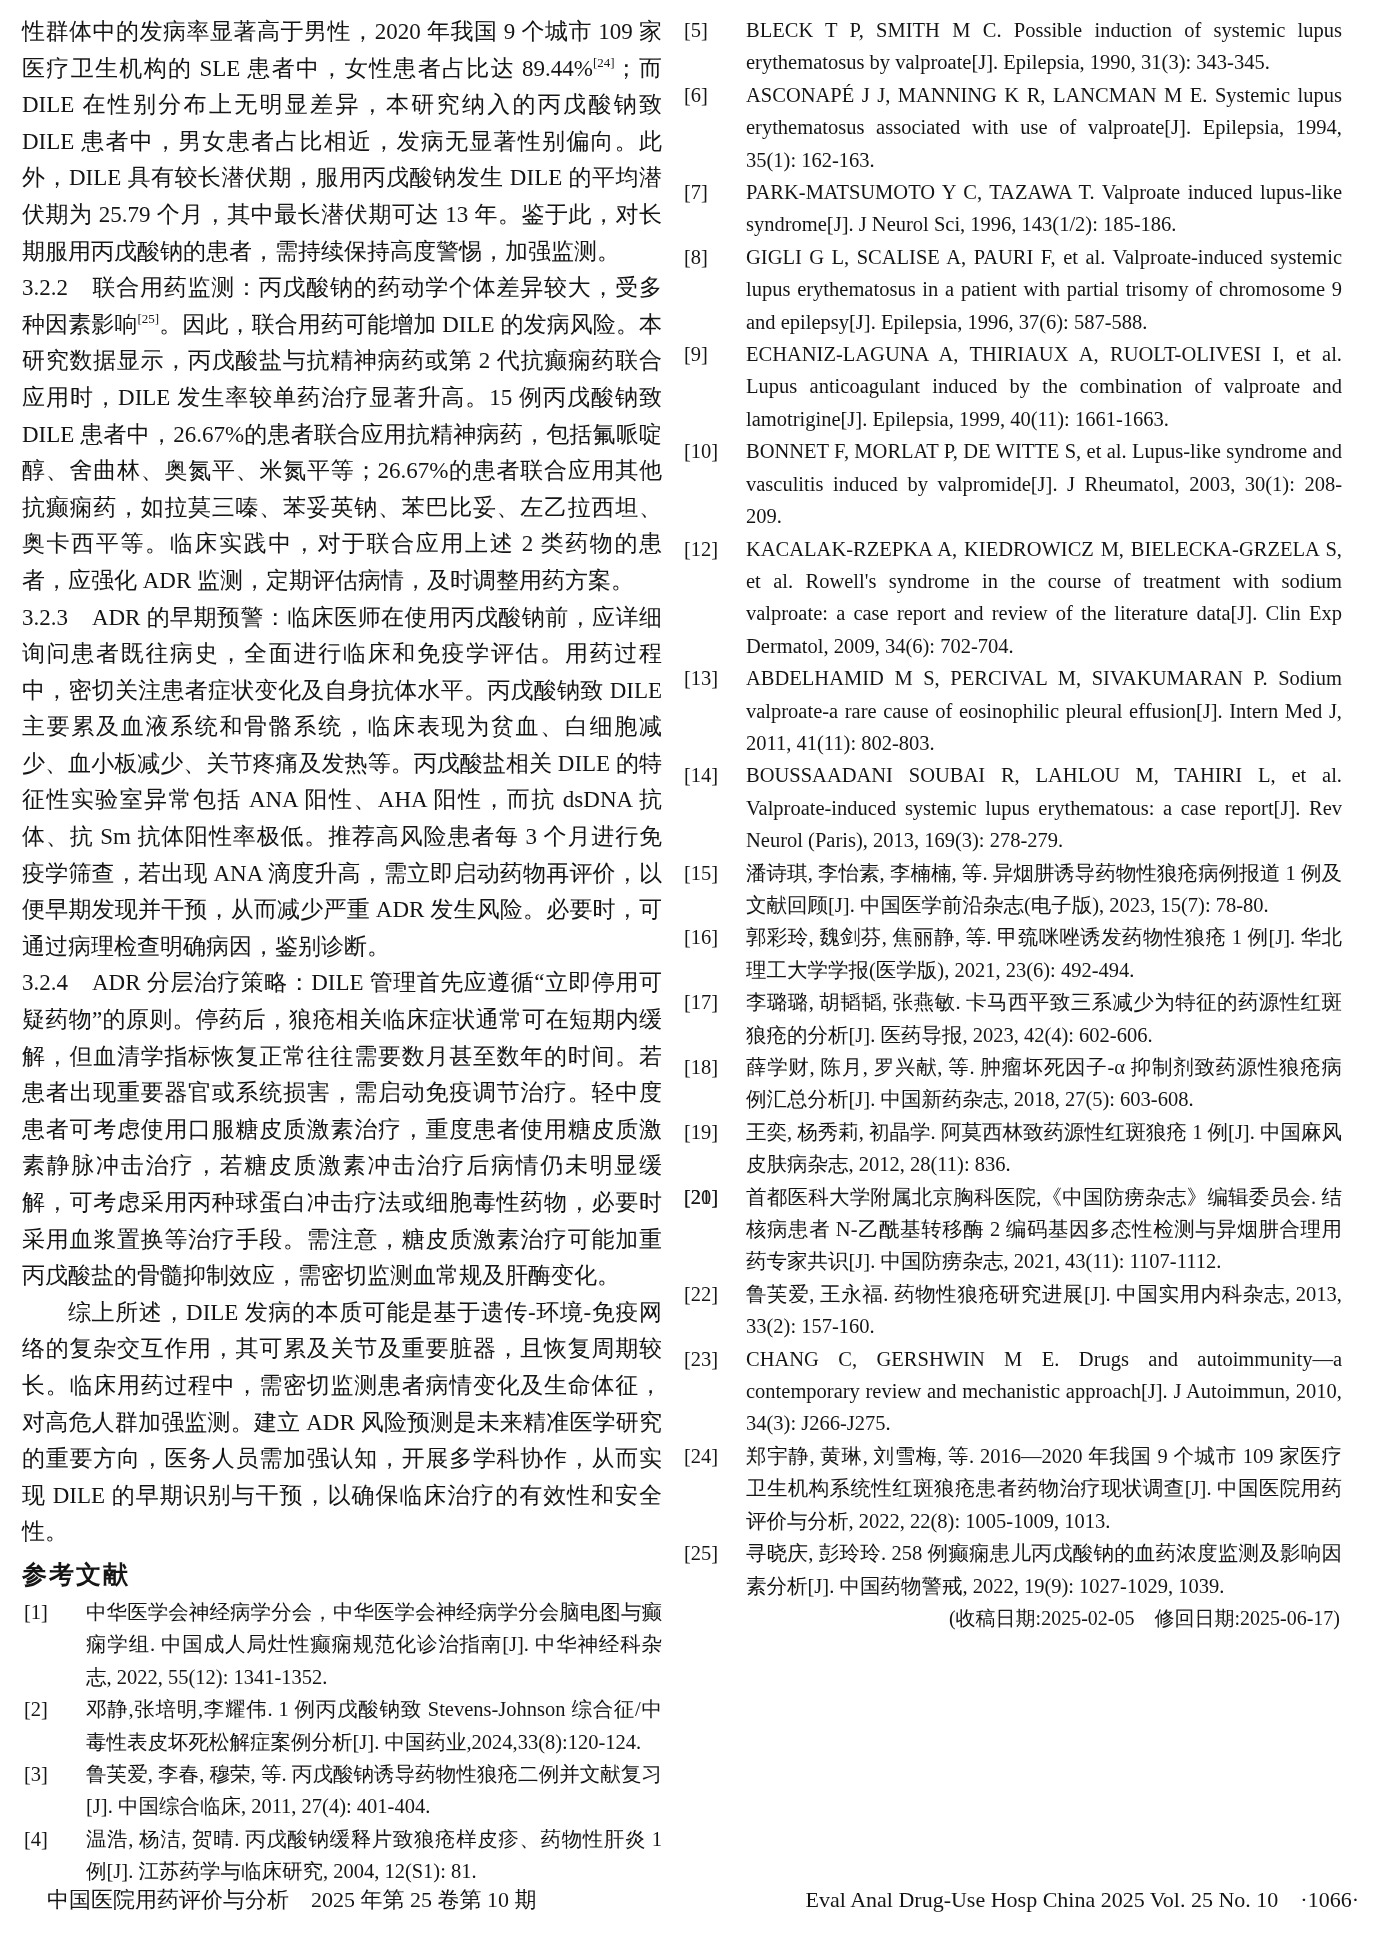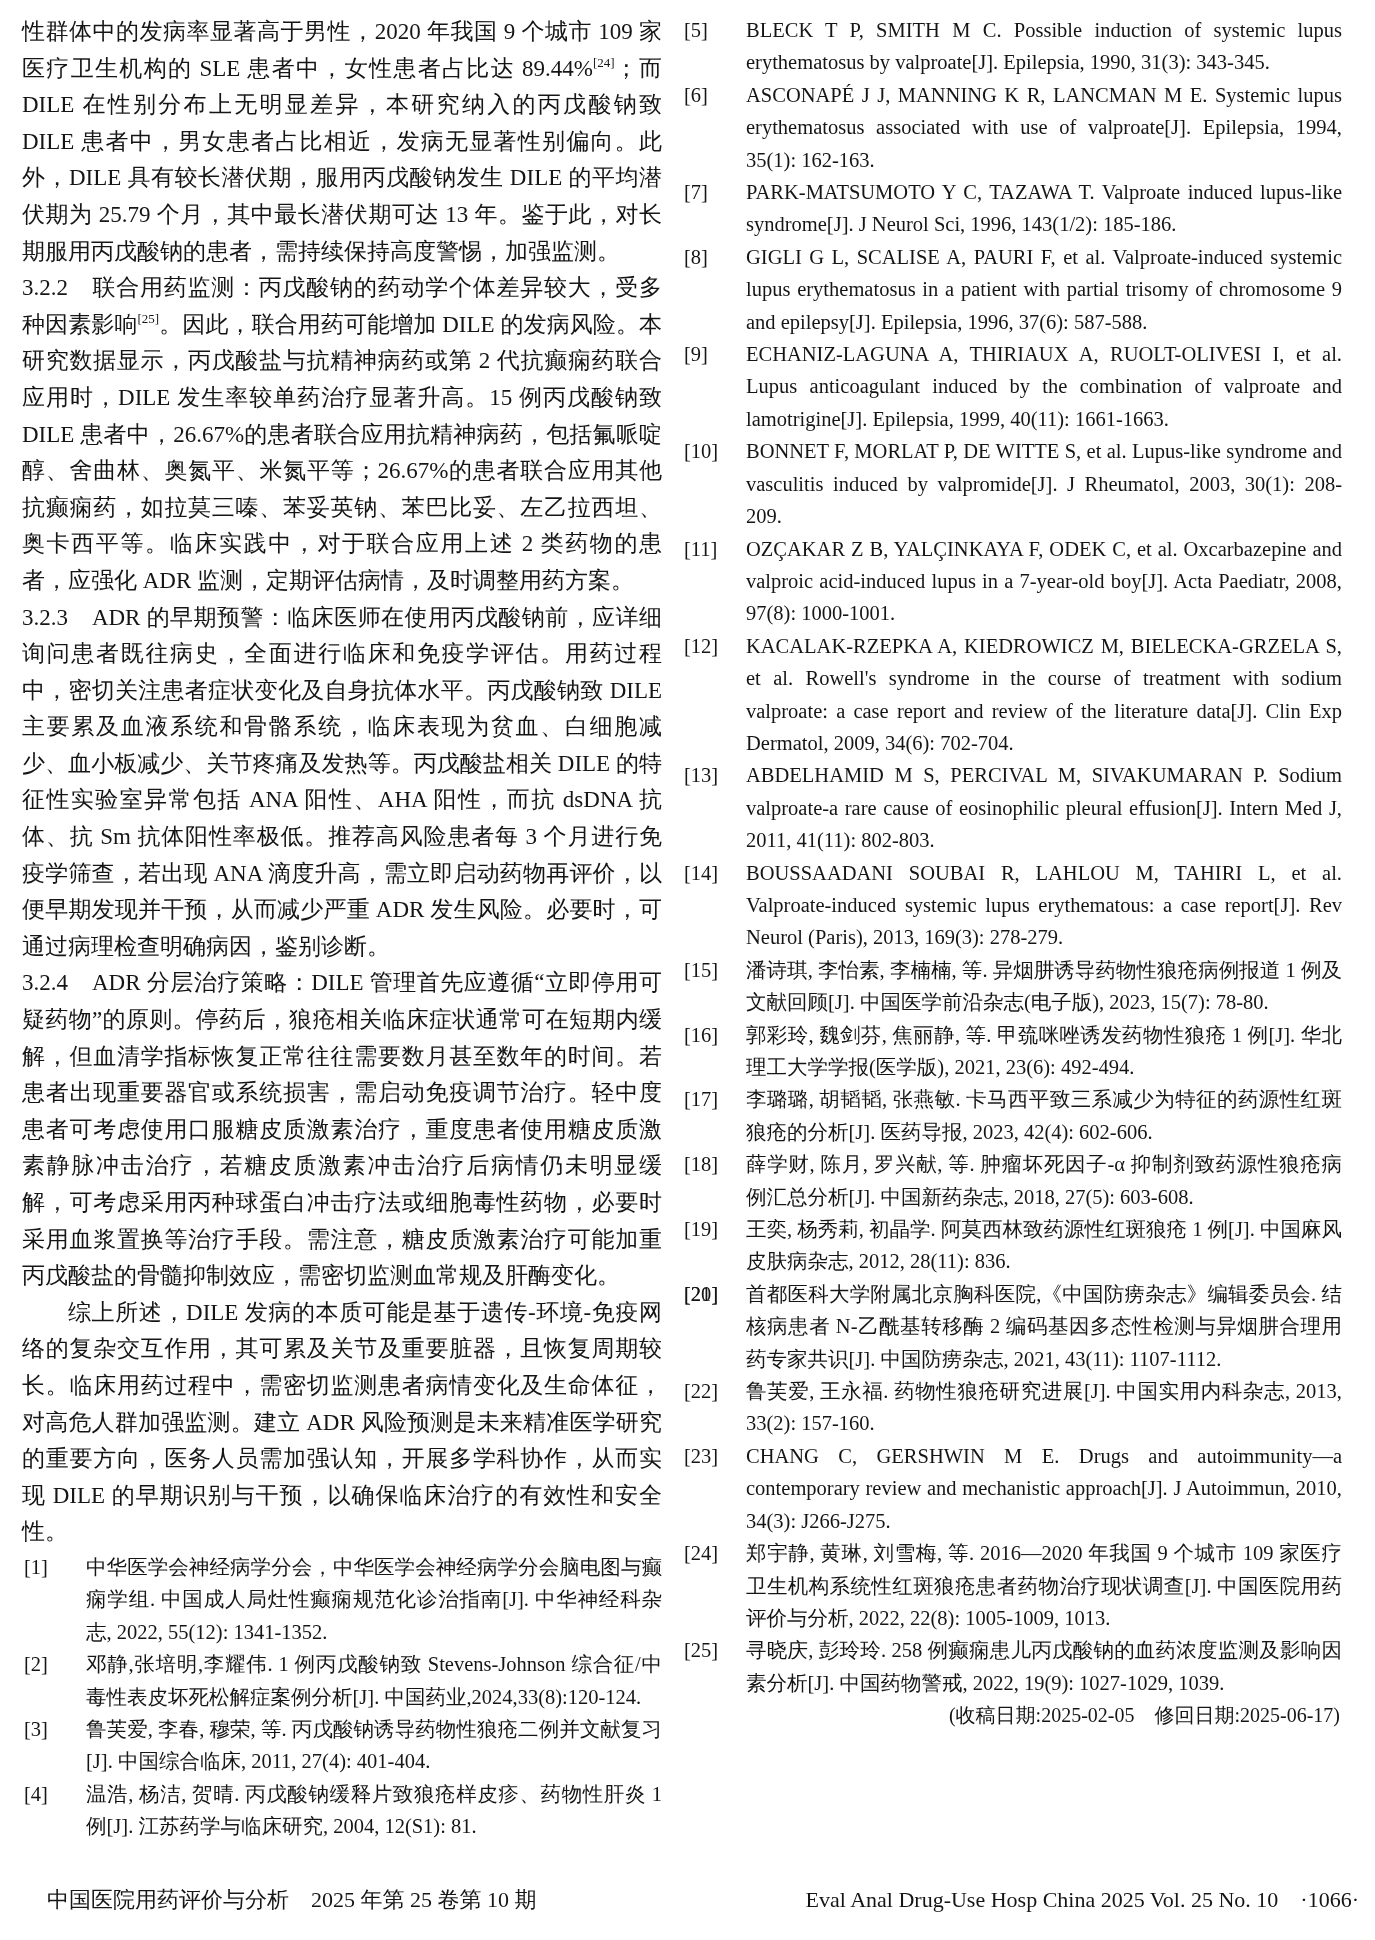--- a/index.html
+++ b/index.html
@@ -48,37 +48,37 @@
   <div class="columns">
 
     <div class="col-left">
       <div>
           <p class="body-par">性群体中的发病率显著高于男性，2020 年我国 9 个城市 109 家医疗卫生机构的 SLE 患者中，女性患者占比达 89.44%<sup class="cite">[24]</sup>；而 DILE 在性别分布上无明显差异，本研究纳入的丙戊酸钠致 DILE 患者中，男女患者占比相近，发病无显著性别偏向。此外，DILE 具有较长潜伏期，服用丙戊酸钠发生 DILE 的平均潜伏期为 25.79 个月，其中最长潜伏期可达 13 年。鉴于此，对长期服用丙戊酸钠的患者，需持续保持高度警惕，加强监测。</p>
           <p class="body-par">3.2.2　联合用药监测：丙戊酸钠的药动学个体差异较大，受多种因素影响<sup class="cite">[25]</sup>。因此，联合用药可能增加 DILE 的发病风险。本研究数据显示，丙戊酸盐与抗精神病药或第 2 代抗癫痫药联合应用时，DILE 发生率较单药治疗显著升高。15 例丙戊酸钠致 DILE 患者中，26.67%的患者联合应用抗精神病药，包括氟哌啶醇、舍曲林、奥氮平、米氮平等；26.67%的患者联合应用其他抗癫痫药，如拉莫三嗪、苯妥英钠、苯巴比妥、左乙拉西坦、奥卡西平等。临床实践中，对于联合应用上述 2 类药物的患者，应强化 ADR 监测，定期评估病情，及时调整用药方案。</p>
           <p class="body-par">3.2.3　ADR 的早期预警：临床医师在使用丙戊酸钠前，应详细询问患者既往病史，全面进行临床和免疫学评估。用药过程中，密切关注患者症状变化及自身抗体水平。丙戊酸钠致 DILE 主要累及血液系统和骨骼系统，临床表现为贫血、白细胞减少、血小板减少、关节疼痛及发热等。丙戊酸盐相关 DILE 的特征性实验室异常包括 ANA 阳性、AHA 阳性，而抗 dsDNA 抗体、抗 Sm 抗体阳性率极低。推荐高风险患者每 3 个月进行免疫学筛查，若出现 ANA 滴度升高，需立即启动药物再评价，以便早期发现并干预，从而减少严重 ADR 发生风险。必要时，可通过病理检查明确病因，鉴别诊断。</p>
           <p class="body-par">3.2.4　ADR 分层治疗策略：DILE 管理首先应遵循“立即停用可疑药物”的原则。停药后，狼疮相关临床症状通常可在短期内缓解，但血清学指标恢复正常往往需要数月甚至数年的时间。若患者出现重要器官或系统损害，需启动免疫调节治疗。轻中度患者可考虑使用口服糖皮质激素治疗，重度患者使用糖皮质激素静脉冲击治疗，若糖皮质激素冲击治疗后病情仍未明显缓解，可考虑采用丙种球蛋白冲击疗法或细胞毒性药物，必要时采用血浆置换等治疗手段。需注意，糖皮质激素治疗可能加重丙戊酸盐的骨髓抑制效应，需密切监测血常规及肝酶变化。</p>
           <p class="body-par indent">综上所述，DILE 发病的本质可能是基于遗传-环境-免疫网络的复杂交互作用，其可累及关节及重要脏器，且恢复周期较长。临床用药过程中，需密切监测患者病情变化及生命体征，对高危人群加强监测。建立 ADR 风险预测是未来精准医学研究的重要方向，医务人员需加强认知，开展多学科协作，从而实现 DILE 的早期识别与干预，以确保临床治疗的有效性和安全性。</p>
         </div>
+      <h3 class="ref-heading">参考文献</h3>
       <div>
           <div class="ref-item"><span class="ref-num">[1]</span><span>中华医学会神经病学分会，中华医学会神经病学分会脑电图与癫痫学组. 中国成人局灶性癫痫规范化诊治指南[J]. 中华神经科杂志, 2022, 55(12): 1341-1352.</span></div>
           <div class="ref-item"><span class="ref-num">[2]</span><span>邓静,张培明,李耀伟. 1 例丙戊酸钠致 Stevens-Johnson 综合征/中毒性表皮坏死松解症案例分析[J]. 中国药业,2024,33(8):120-124.</span></div>
           <div class="ref-item"><span class="ref-num">[3]</span><span>鲁芙爱, 李春, 穆荣, 等. 丙戊酸钠诱导药物性狼疮二例并文献复习[J]. 中国综合临床, 2011, 27(4): 401-404.</span></div>
           <div class="ref-item"><span class="ref-num">[4]</span><span>温浩, 杨洁, 贺晴. 丙戊酸钠缓释片致狼疮样皮疹、药物性肝炎 1 例[J]. 江苏药学与临床研究, 2004, 12(S1): 81.</span></div>
         </div>
     </div>
 
     <div class="col-right">
       <div>
           <div class="ref-item"><span class="ref-num">[5]</span><span>BLECK T P, SMITH M C. Possible induction of systemic lupus erythematosus by valproate[J]. Epilepsia, 1990, 31(3): 343-345.</span></div>
           <div class="ref-item"><span class="ref-num">[6]</span><span>ASCONAPÉ J J, MANNING K R, LANCMAN M E. Systemic lupus erythematosus associated with use of valproate[J]. Epilepsia, 1994, 35(1): 162-163.</span></div>
           <div class="ref-item"><span class="ref-num">[7]</span><span>PARK-MATSUMOTO Y C, TAZAWA T. Valproate induced lupus-like syndrome[J]. J Neurol Sci, 1996, 143(1/2): 185-186.</span></div>
           <div class="ref-item"><span class="ref-num">[8]</span><span>GIGLI G L, SCALISE A, PAURI F, et al. Valproate-induced systemic lupus erythematosus in a patient with partial trisomy of chromosome 9 and epilepsy[J]. Epilepsia, 1996, 37(6): 587-588.</span></div>
           <div class="ref-item"><span class="ref-num">[9]</span><span>ECHANIZ-LAGUNA A, THIRIAUX A, RUOLT-OLIVESI I, et al. Lupus anticoagulant induced by the combination of valproate and lamotrigine[J]. Epilepsia, 1999, 40(11): 1661-1663.</span></div>
           <div class="ref-item"><span class="ref-num">[10]</span><span>BONNET F, MORLAT P, DE WITTE S, et al. Lupus-like syndrome and vasculitis induced by valpromide[J]. J Rheumatol, 2003, 30(1): 208-209.</span></div>
-          <div class="ref-item"><span class="ref-num">[11]</span><span>OZÇAKAR Z B, YALÇINKAYA F, ODEK C, et al. Oxcarbazepine and valproic acid-induced lupus in a 7-year-old boy[J]. Acta Paediatr, 2008, 97(8): 1000-1001.</span></div>
           <div class="ref-item"><span class="ref-num">[12]</span><span>KACALAK-RZEPKA A, KIEDROWICZ M, BIELECKA-GRZELA S, et al. Rowell's syndrome in the course of treatment with sodium valproate: a case report and review of the literature data[J]. Clin Exp Dermatol, 2009, 34(6): 702-704.</span></div>
           <div class="ref-item"><span class="ref-num">[13]</span><span>ABDELHAMID M S, PERCIVAL M, SIVAKUMARAN P. Sodium valproate-a rare cause of eosinophilic pleural effusion[J]. Intern Med J, 2011, 41(11): 802-803.</span></div>
           <div class="ref-item"><span class="ref-num">[14]</span><span>BOUSSAADANI SOUBAI R, LAHLOU M, TAHIRI L, et al. Valproate-induced systemic lupus erythematous: a case report[J]. Rev Neurol (Paris), 2013, 169(3): 278-279.</span></div>
           <div class="ref-item"><span class="ref-num">[15]</span><span>潘诗琪, 李怡素, 李楠楠, 等. 异烟肼诱导药物性狼疮病例报道 1 例及文献回顾[J]. 中国医学前沿杂志(电子版), 2023, 15(7): 78-80.</span></div>
           <div class="ref-item"><span class="ref-num">[16]</span><span>郭彩玲, 魏剑芬, 焦丽静, 等. 甲巯咪唑诱发药物性狼疮 1 例[J]. 华北理工大学学报(医学版), 2021, 23(6): 492-494.</span></div>
           <div class="ref-item"><span class="ref-num">[17]</span><span>李璐璐, 胡韬韬, 张燕敏. 卡马西平致三系减少为特征的药源性红斑狼疮的分析[J]. 医药导报, 2023, 42(4): 602-606.</span></div>
           <div class="ref-item"><span class="ref-num">[18]</span><span>薛学财, 陈月, 罗兴献, 等. 肿瘤坏死因子-α 抑制剂致药源性狼疮病例汇总分析[J]. 中国新药杂志, 2018, 27(5): 603-608.</span></div>
           <div class="ref-item"><span class="ref-num">[19]</span><span>王奕, 杨秀莉, 初晶学. 阿莫西林致药源性红斑狼疮 1 例[J]. 中国麻风皮肤病杂志, 2012, 28(11): 836.</span></div>
           <div class="ref-item"><span class="ref-num">[20]</span></div>
           <div class="ref-item"><span class="ref-num">[21]</span><span>首都医科大学附属北京胸科医院,《中国防痨杂志》编辑委员会. 结核病患者 N-乙酰基转移酶 2 编码基因多态性检测与异烟肼合理用药专家共识[J]. 中国防痨杂志, 2021, 43(11): 1107-1112.</span></div>

